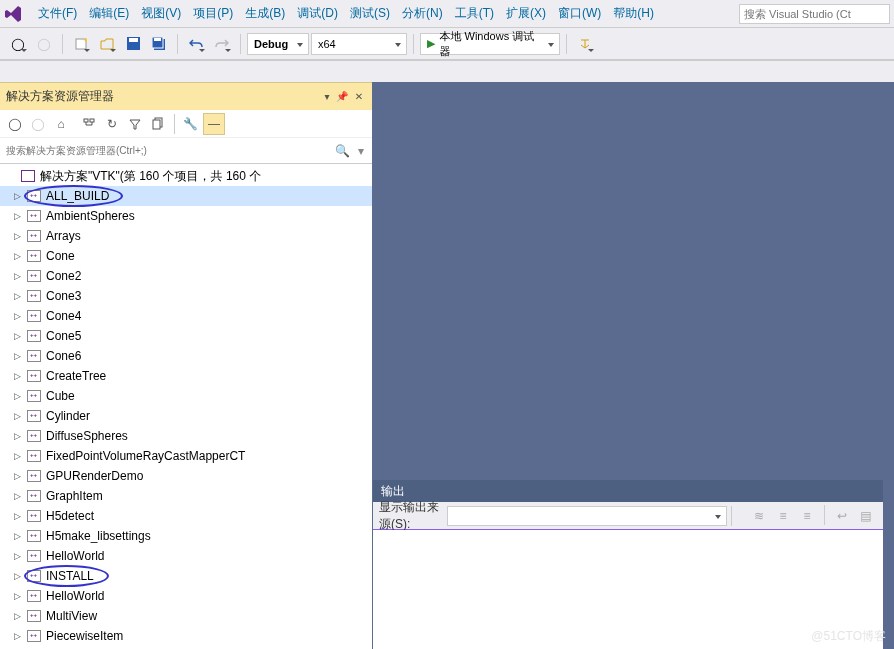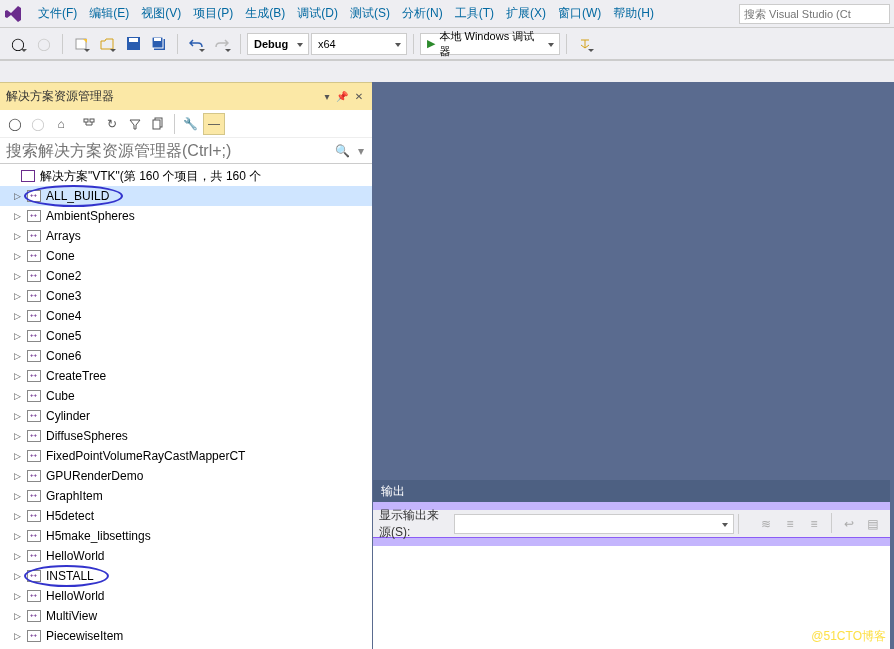--- a/index.html
+++ b/index.html
@@ -25,43 +25,43 @@
 .sep-bar { height: 22px; background: #eeeef2; border-top: 1px solid #ccc; }
 
 .solexp { position: absolute; left: 0; top: 82px; width: 373px; height: 567px; background: #fff; display: flex; flex-direction: column; border-right: 1px solid #5a6b8f; }
 .se-title { height: 28px; background: #fbe8a6; display: flex; align-items: center; padding: 0 6px; color: #333; border-top: 1px solid #d4c689; }
 .se-title-controls { margin-left: auto; display: flex; gap: 2px; }
 .se-title-btn { width: 14px; height: 14px; display: flex; align-items: center; justify-content: center; cursor: default; font-size: 10px; color: #555; }
 .se-toolbar { height: 28px; background: #fff; display: flex; align-items: center; padding: 0 4px; gap: 1px; border-bottom: 1px solid #eee; }
 .se-tbtn { width: 22px; height: 22px; display: flex; align-items: center; justify-content: center; cursor: default; color: #555; font-size: 12px; border: 1px solid transparent; }
 .se-tbtn.special { background: #fbe8a6; border: 1px solid #d4c689; }
 .se-search { height: 26px; display: flex; align-items: center; border-bottom: 1px solid #ccc; padding: 0 4px; }
-.se-search input { flex: 1; border: none; outline: none; font-size: 16px; padding: 2px; }
+.se-search input { flex: 1; border: none; outline: none; font-size: 10px; padding: 2px; }
 .se-search .mag { color: #888; font-size: 12px; padding: 0 4px; }
 .se-tree { flex: 1; overflow-y: scroll; padding: 2px 0; }
 .tree-row { height: 20px; display: flex; align-items: center; padding-left: 8px; cursor: default; white-space: nowrap; position: relative; }
 .tree-row.sel { background: #cfe5ff; }
 .tree-caret { width: 12px; color: #555; font-size: 9px; }
 .tree-icon { width: 16px; height: 14px; margin-right: 4px; display: flex; align-items: center; justify-content: center; font-size: 10px; color: #555; }
 .proj-icon { width: 14px; height: 12px; border: 1px solid #888; background: #fff; position: relative; }
 .proj-icon::after { content: "++"; position: absolute; font-size: 6px; color: #6a2c8c; top: 1px; left: 2px; font-weight: bold; }
 .sln-icon { width: 14px; height: 12px; border: 1px solid #6a2c8c; background: #fff; }
 .circle-mark { position: absolute; border: 2px solid #3333cc; border-radius: 50%; pointer-events: none; }
 
-.output-panel { position: absolute; left: 373px; right: 4px; bottom: 0; height: 169px; background: #c4b5fd; display: flex; flex-direction: column; gap: 8px; }
+.output-panel { position: absolute; left: 373px; right: 11px; bottom: 0; height: 169px; background: #701a75; display: flex; flex-direction: column; }
 .out-title { height: 22px; background: #4d6082; color: #fff; display: flex; align-items: center; padding: 0 8px; font-size: 12px; }
 .out-toolbar { height: 28px; background: #eeeef2; display: flex; align-items: center; padding: 0 6px; border-bottom: 1px solid #8b5cf6; }
 .out-label { font-size: 12px; color: #333; margin-right: 6px; }
 .out-combo { flex: 0 0 280px; height: 20px; border: 1px solid #ccc; background: #fff; position: relative; }
 .out-combo::after { content:""; border-top:4px solid #555; border-left:3px solid transparent; border-right:3px solid transparent; position:absolute; right:5px; top:8px; }
 .out-btns { display: flex; gap: 2px; margin-left: 12px; }
 .out-btn { width: 22px; height: 22px; display: flex; align-items: center; justify-content: center; color: #aaa; border: 1px solid transparent; }
 .out-area { flex: 1; background: #fff; }
 
-.watermark { position: absolute; right: 8px; bottom: 4px; color: #fde047; font-size: 12px; pointer-events: none; }
+.watermark { position: absolute; right: 8px; bottom: 4px; color: #e5e5e5; font-size: 12px; pointer-events: none; }
 
 ::-webkit-scrollbar { width: 16px; background: #f0f0f0; }
 ::-webkit-scrollbar-thumb { background: #cdcdcd; }
 </style>
 </head>
 <body>
 
 <div class="menubar">
   <span class="vs-logo">
     <svg width="18" height="18" viewBox="0 0 18 18">

